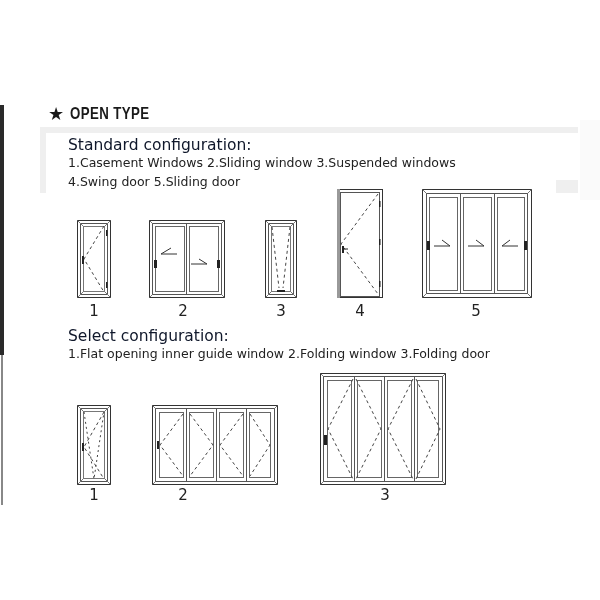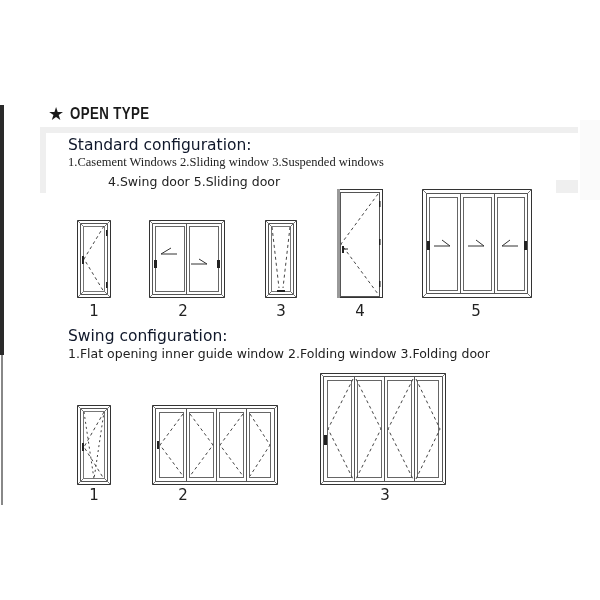--- a/index.html
+++ b/index.html
@@ -27,22 +27,22 @@
 <div class="abs header">
   <span class="star">★</span>
   <span class="title">OPEN TYPE</span>
 </div>
 
 <div class="abs box"></div>
 <div class="abs box-right"></div>
 <div class="abs box-shade"></div>
 
 <div class="abs t-head" style="left:68px;top:136px;">Standard configuration:</div>
-<div class="abs t-line" style="left:68px;top:155px;font-family:Liberation Serif, serif;">1.Casement Windows  2.Sliding window  3.Suspended windows</div>
-<div class="abs t-line" style="left:68px;top:174px;margin-left:40px;">4.Swing door  5.Sliding door</div>
+<div class="abs t-line" style="left:68px;top:155px;">1.Casement Windows  2.Sliding window  3.Suspended windows</div>
+<div class="abs t-line" style="left:68px;top:174px;">4.Swing door  5.Sliding door</div>
 
 <svg style="left:77px;top:220px;" width="34" height="78" viewBox="0 0 34 78">
   <rect x="0.5" y="0.5" width="33" height="77" fill="#fff" stroke="#333"></rect>
   <rect x="3.5" y="3.5" width="27" height="71" fill="none" stroke="#555"></rect>
   <rect x="6.5" y="6.5" width="21" height="65" fill="none" stroke="#777"></rect>
   <line x1="0.5" y1="0.5" x2="6.5" y2="6.5" stroke="#777"></line>
     <line x1="33.5" y1="0.5" x2="27.5" y2="6.5" stroke="#777"></line>
   <line x1="0.5" y1="77.5" x2="6.5" y2="71.5" stroke="#777"></line>
     <line x1="33.5" y1="77.5" x2="27.5" y2="71.5" stroke="#777"></line>
   <polyline points="27,6 7,39 27,72" fill="none" stroke="#444" stroke-dasharray="3,3"></polyline>
@@ -109,21 +109,21 @@
   <line x1="38.5" y1="4.5" x2="38.5" y2="104.5" stroke="#555"></line>
     <line x1="72.5" y1="4.5" x2="72.5" y2="104.5" stroke="#555"></line>
   <polyline points="12,57 28,57 20,51" fill="none" stroke="#333"></polyline>
   <polyline points="46,57 62,57 54,51" fill="none" stroke="#333"></polyline>
   <polyline points="96,57 80,57 88,51" fill="none" stroke="#333"></polyline>
   <rect x="5" y="52" width="3" height="9" fill="#222"></rect>
     <rect x="102" y="52" width="3" height="9" fill="#222"></rect>
 </svg>
 <div class="abs lbl" style="left:476px;top:302px;">5</div>
 
-<div class="abs t-head" style="left:68px;top:327px;">Swing configuration:</div>
+<div class="abs t-head" style="left:68px;top:327px;">Select configuration:</div>
 <div class="abs t-line" style="left:68px;top:346px;">1.Flat opening inner guide window  2.Folding window  3.Folding door</div>
 
 <svg style="left:77px;top:405px;" width="34" height="80" viewBox="0 0 34 80">
   <rect x="0.5" y="0.5" width="33" height="79" fill="#fff" stroke="#333"></rect>
   <rect x="3.5" y="3.5" width="27" height="73" fill="none" stroke="#555"></rect>
   <rect x="6.5" y="6.5" width="21" height="67" fill="none" stroke="#777"></rect>
   <line x1="0.5" y1="0.5" x2="6.5" y2="6.5" stroke="#777"></line>
     <line x1="33.5" y1="0.5" x2="27.5" y2="6.5" stroke="#777"></line>
   <line x1="0.5" y1="79.5" x2="6.5" y2="73.5" stroke="#777"></line>
     <line x1="33.5" y1="79.5" x2="27.5" y2="73.5" stroke="#777"></line>

